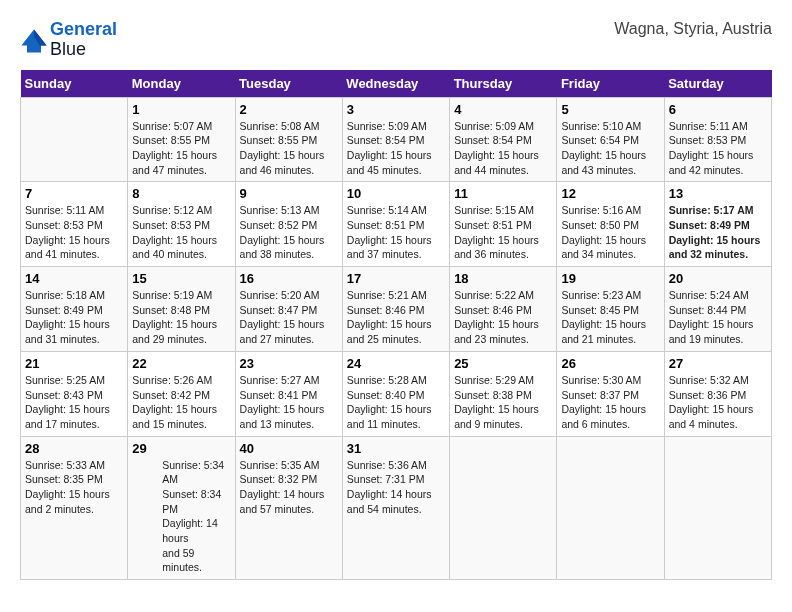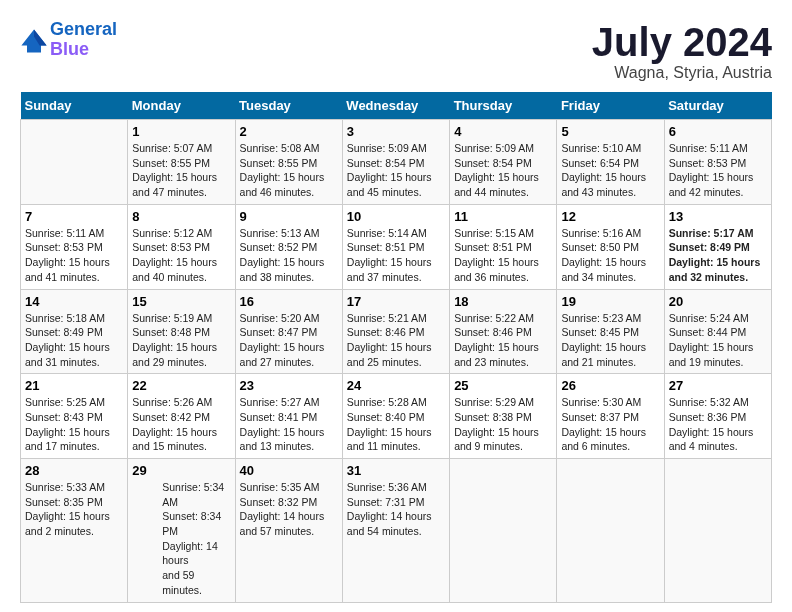--- a/index.html
+++ b/index.html
@@ -37,21 +37,21 @@
     .subtitle {
       font-size: 16px;
       color: #444;
     }
     table {
       width: 100%;
       border-collapse: collapse;
       font-size: 11px;
     }
     thead tr th {
-      background-color: #0369a1;
+      background-color: #4c1d95;
       color: #fff;
       padding: 6px 4px;
       text-align: left;
       font-size: 13px;
       font-weight: bold;
     }
     tbody tr td {
       border: 1px solid #ccc;
       vertical-align: top;
       padding: 4px;
@@ -82,25 +82,24 @@
 <div class="header">
   <div class="logo">
     <svg class="logo-icon" viewBox="0 0 40 40">
       <polygon points="20,5 38,28 30,28 30,38 10,38 10,28 2,28" fill="#1565c0"></polygon>
       <polygon points="20,5 38,28 28,28 20,15" fill="#0d47a1"></polygon>
     </svg>
     <div>
       <div style="font-size:18px;font-weight:bold;color:#1a1a2e;line-height:1.1;">
         <span style="color:#1565c0;">General</span>
       </div>
-      <div style="font-size:18px;font-weight:bold;color:#8b5cf6;line-height:1.1;">Blue</div>
+      <div style="font-size:18px;font-weight:normal;color:#0f172a;line-height:1.1;">Blue</div>
     </div>
   </div>
   <div class="title-block">
-    <div class="month-title">July 2024</div>
     <div class="subtitle">Wagna, Styria, Austria</div>
   </div>
 </div>
 
 <table>
   <thead>
     <tr id="days-header">
         <th>Sunday</th>
         <th>Monday</th>
         <th>Tuesday</th>

